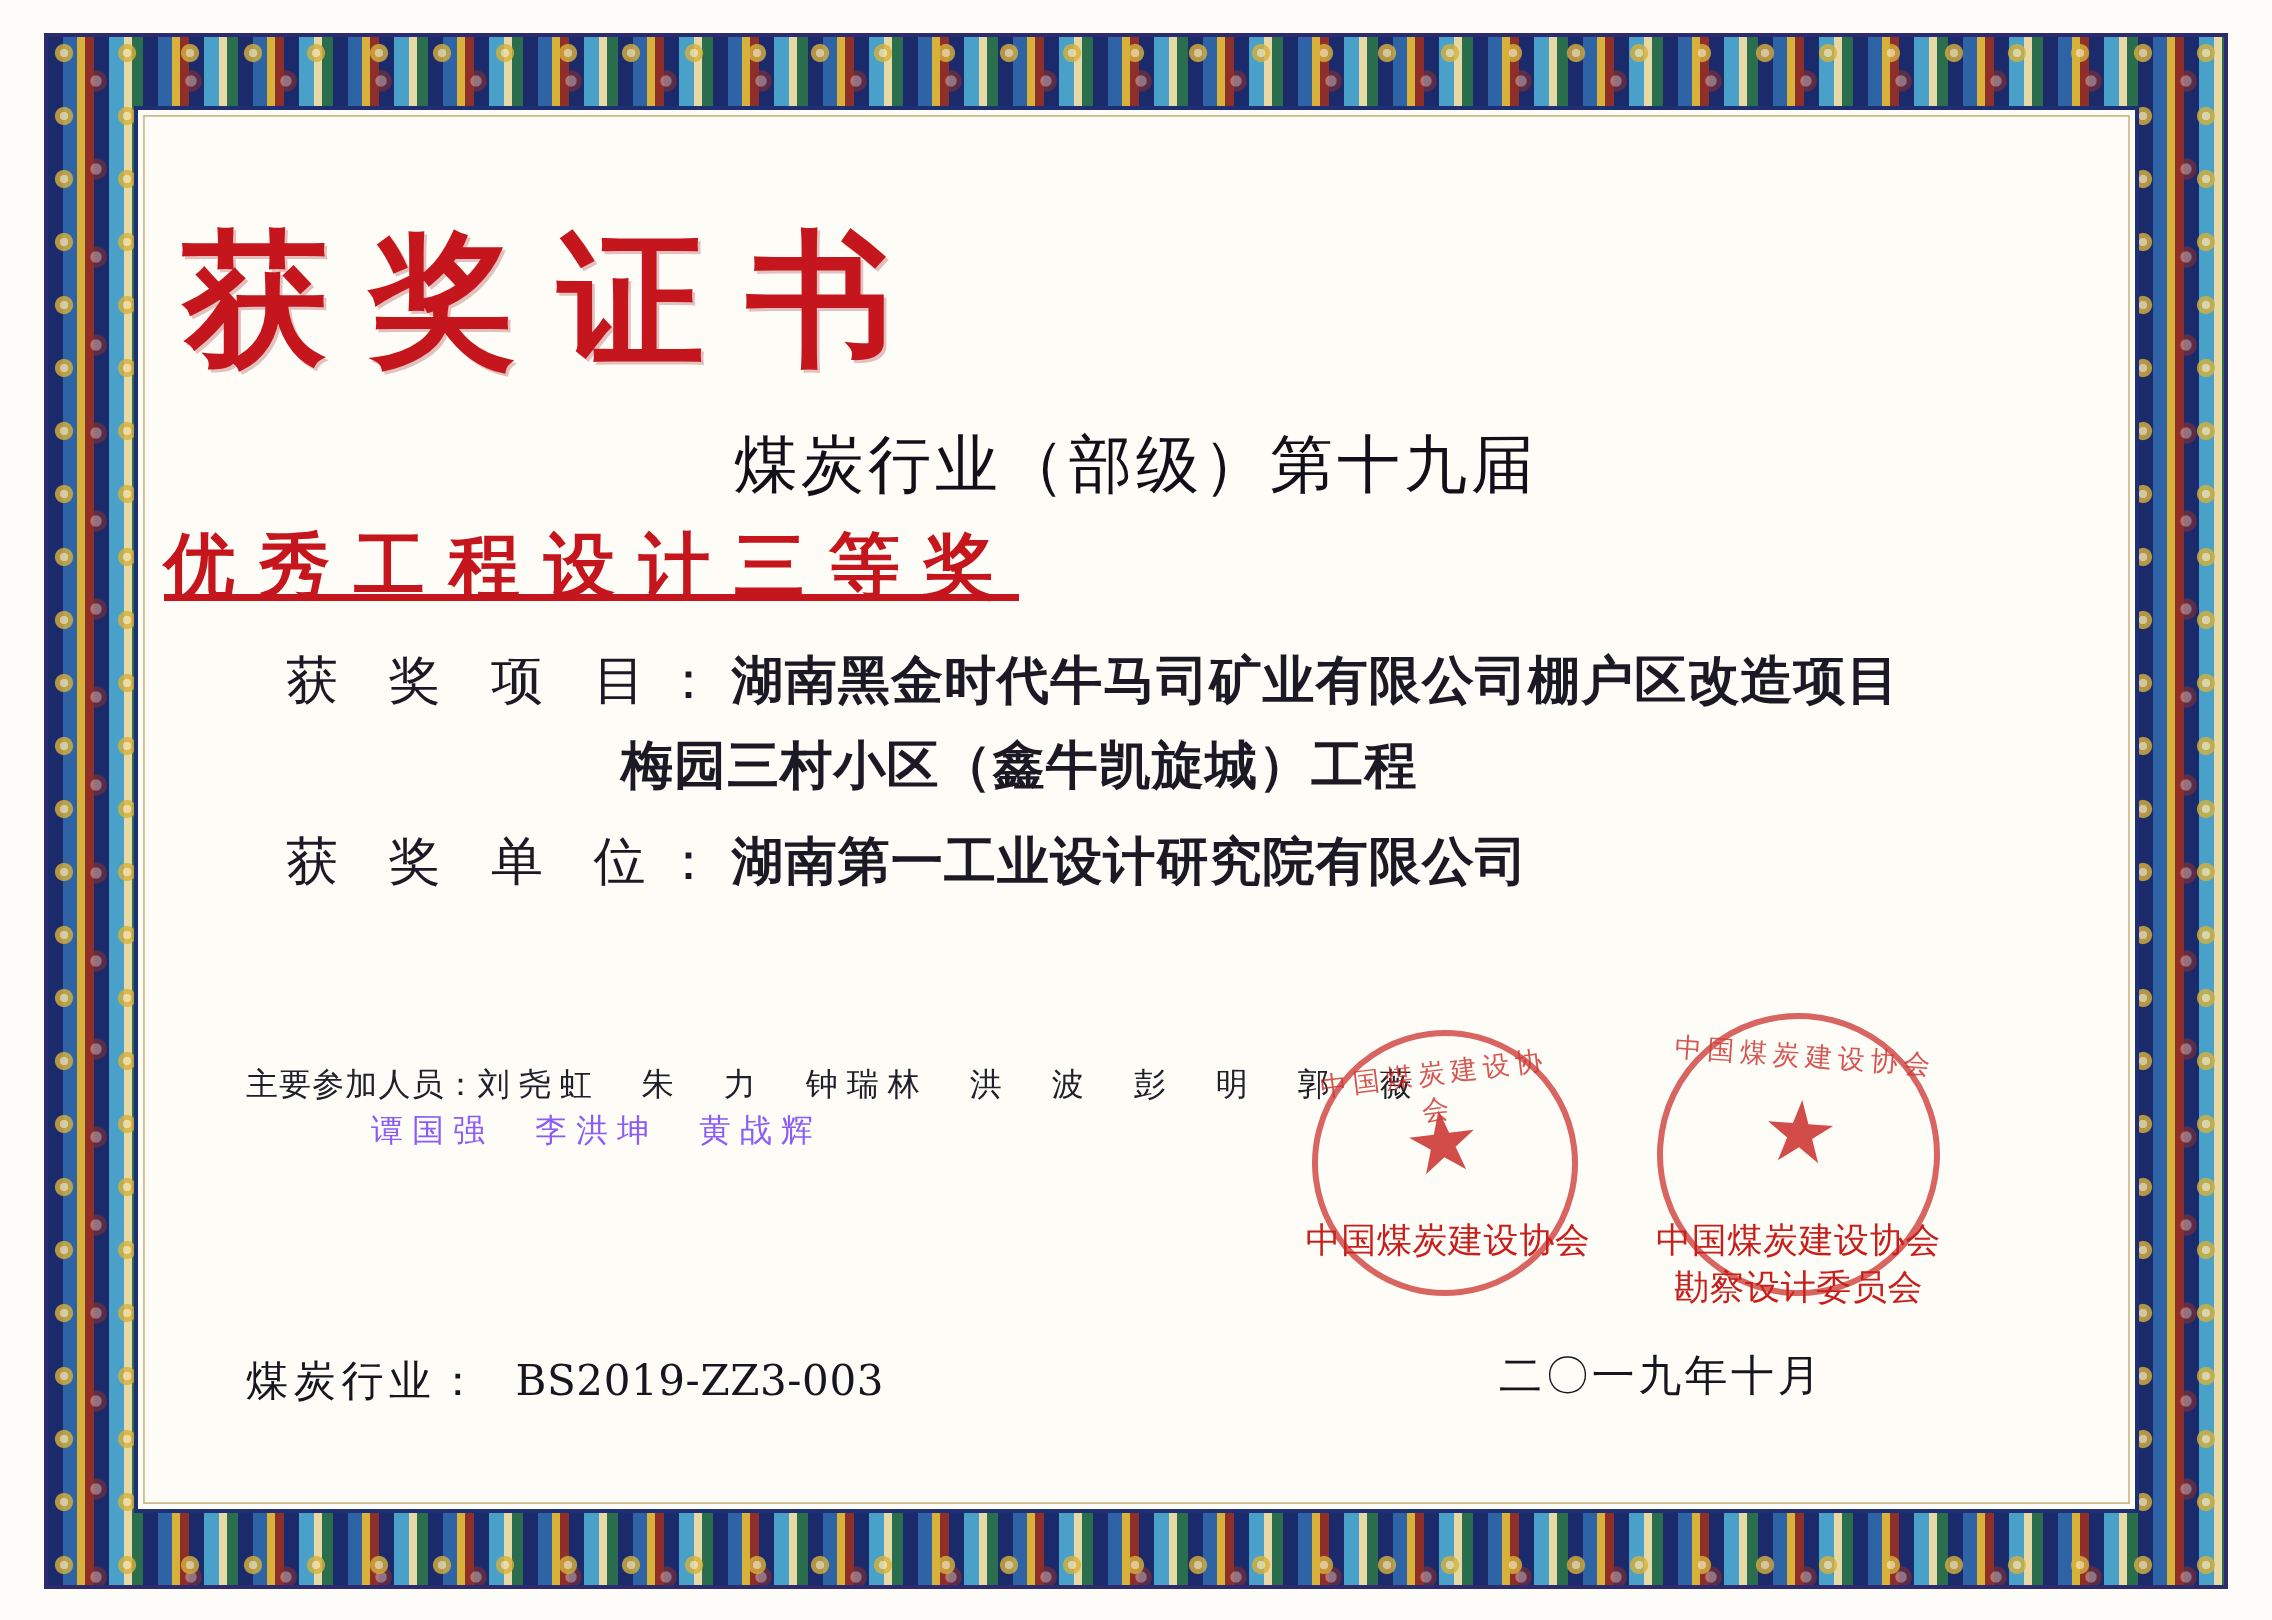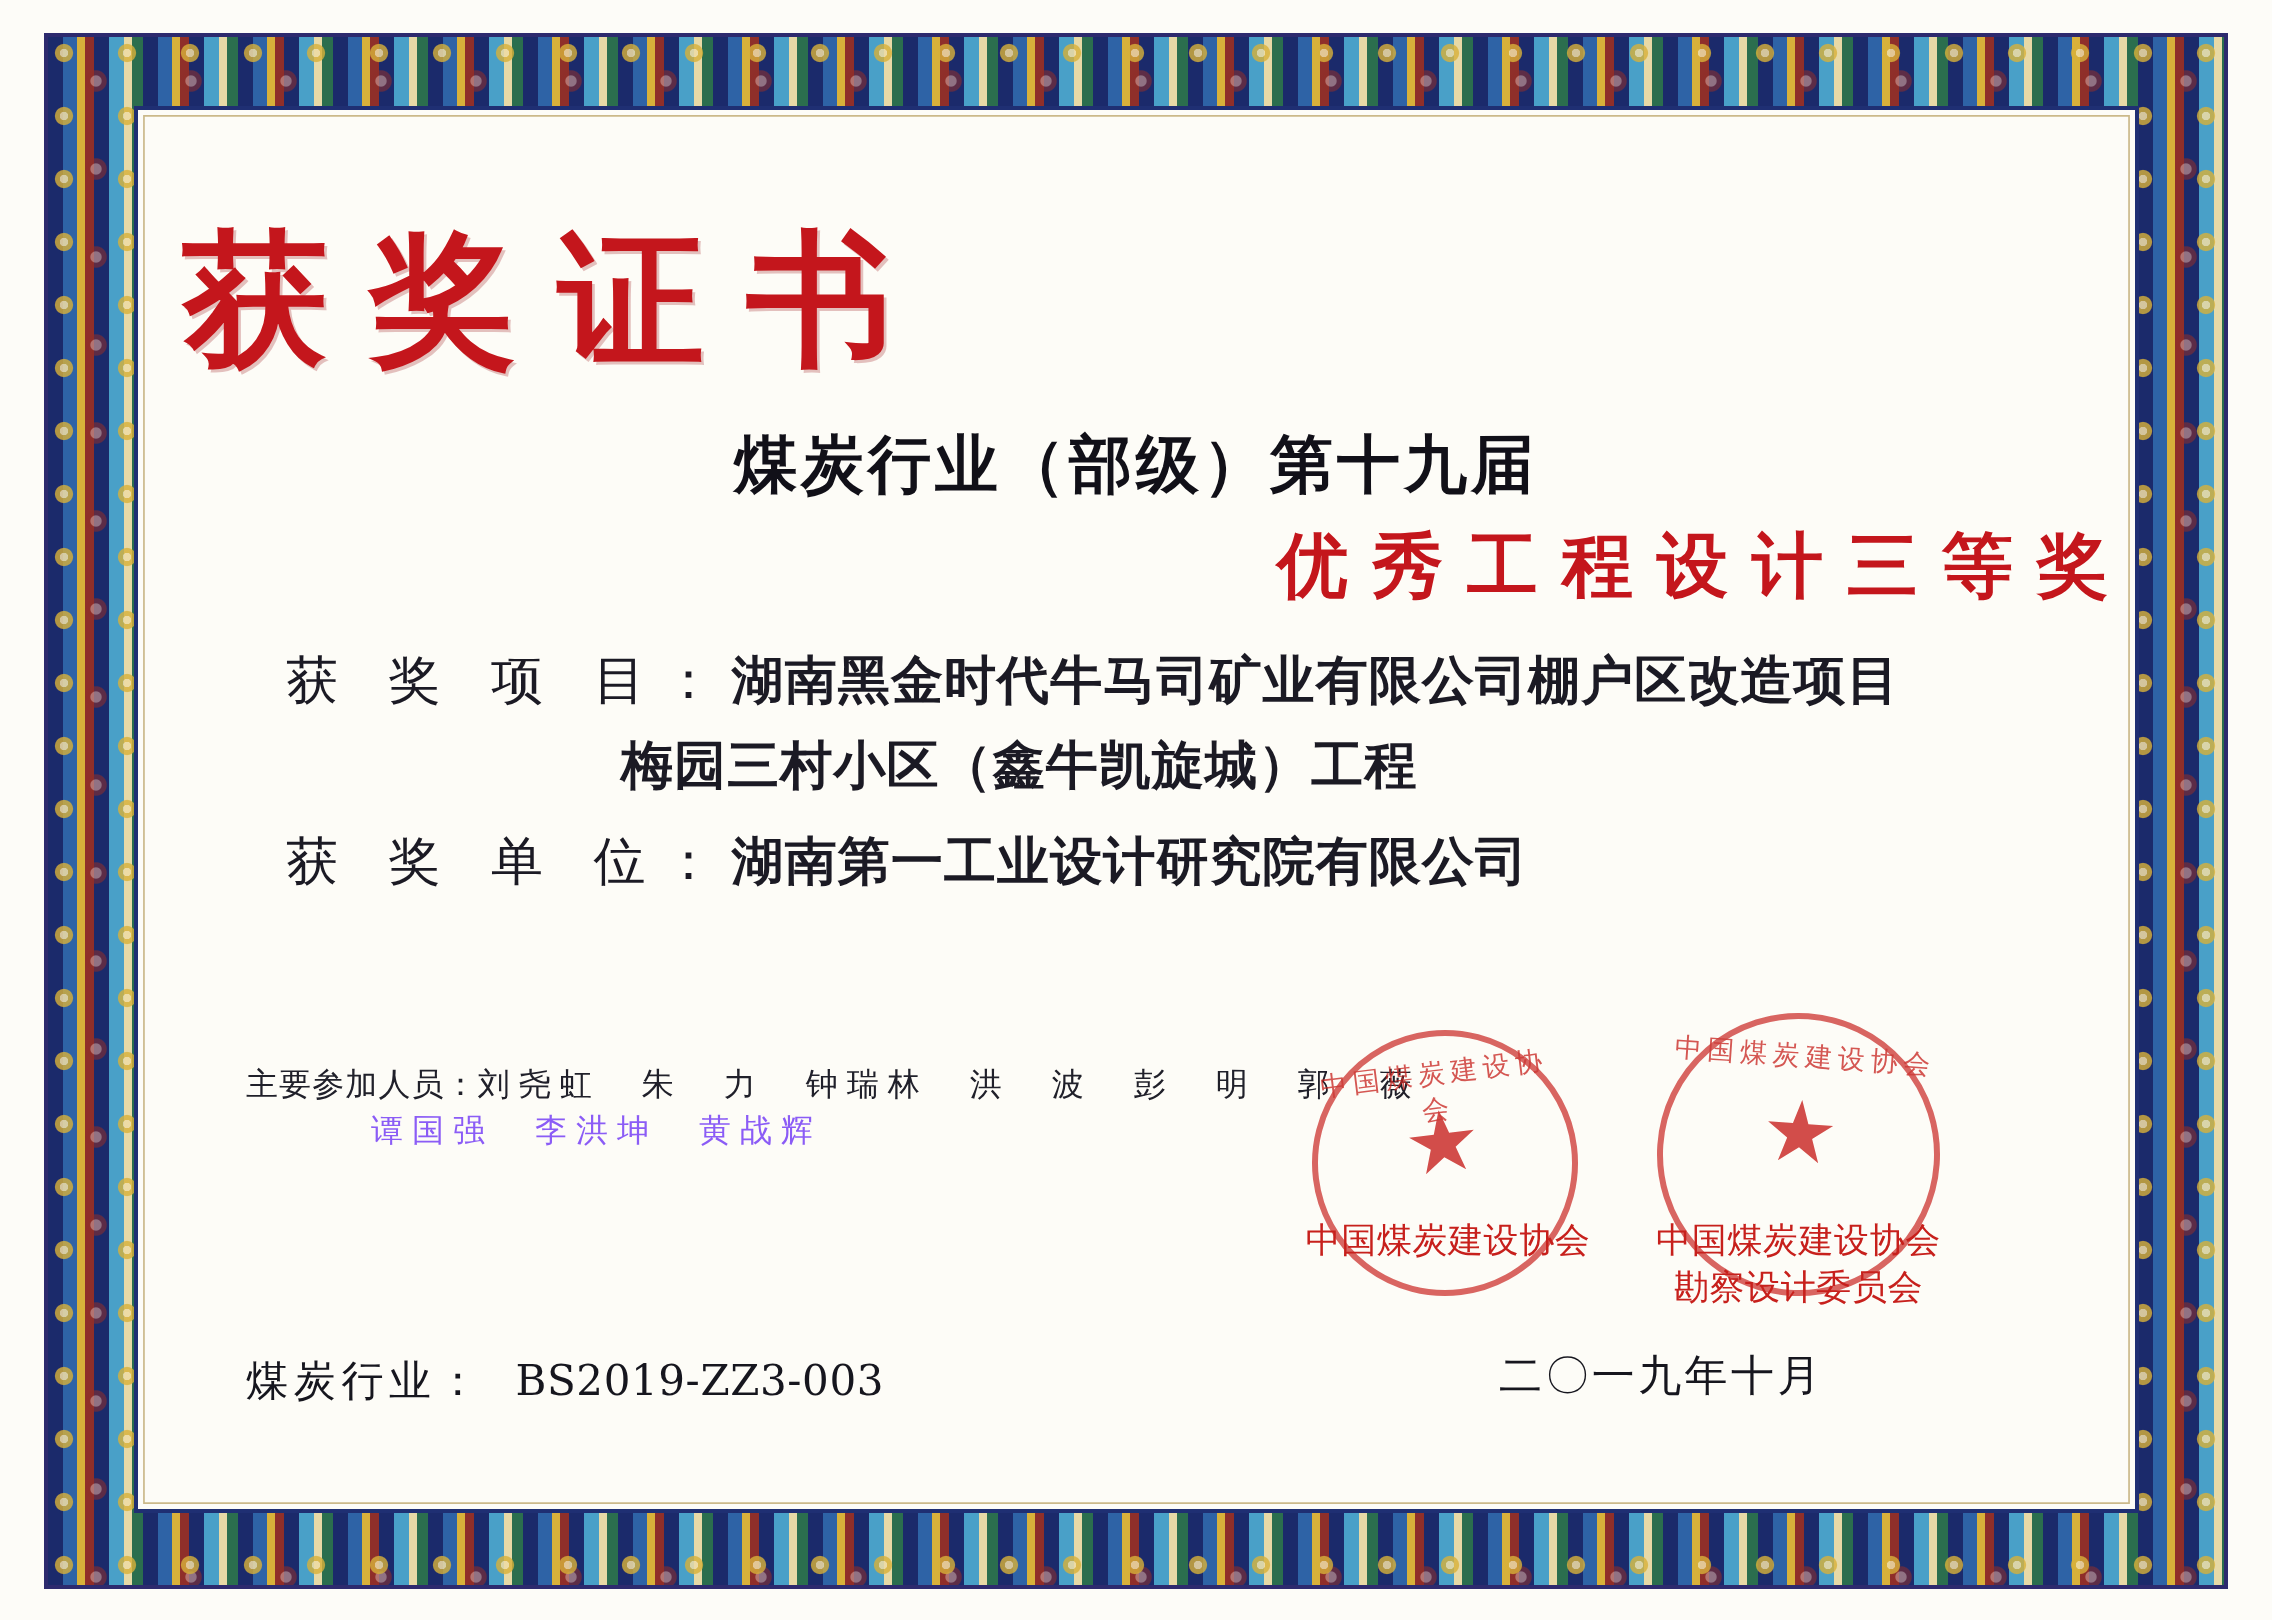--- a/index.html
+++ b/index.html
@@ -97,39 +97,40 @@
   }
 
   .subtitle {
     position: absolute;
     left: 0;
     top: 317px;
     width: 100%;
     text-align: center;
     color: #111018;
     font-family: "DejaVu Serif", serif;
-    font-weight: 700;
+    font-weight: 400;
     font-size: 63px;
     letter-spacing: 4px;
     line-height: 1.1;
   }
 
   .award-line {
     position: absolute;
     left: 0;
     top: 413px;
     width: 100%;
-    text-align: right;
+    text-align: left;
     color: #c4161c;
     font-family: "DejaVu Serif", serif;
     font-weight: 700;
     font-size: 71px;
     letter-spacing: 24px;
     text-indent: 24px;
     line-height: 1.1;
+    text-decoration: underline;
   }
 
   .field {
     position: absolute;
     color: #1b1a24;
     font-family: "DejaVu Serif", serif;
     font-size: 52px;
     line-height: 1.35;
     white-space: nowrap;
   }

